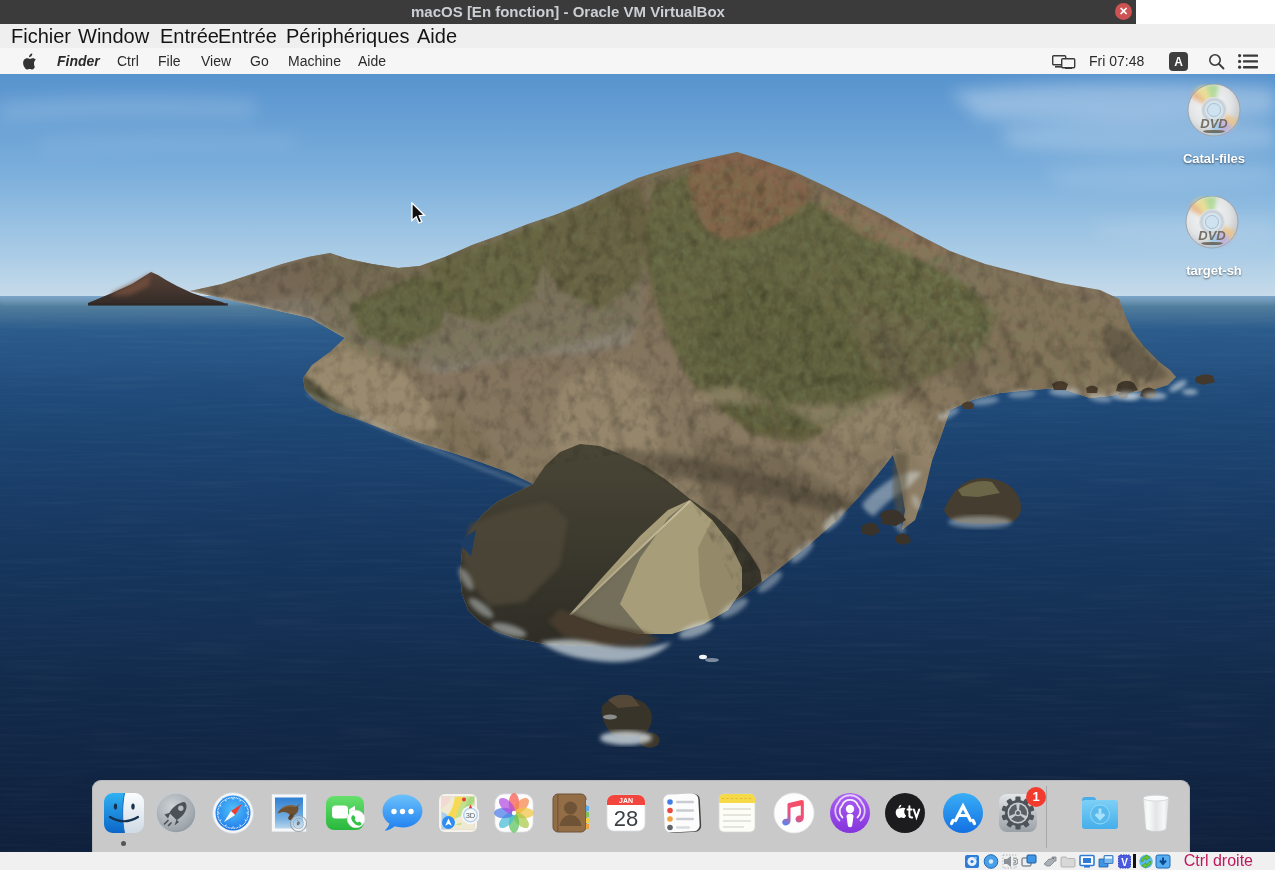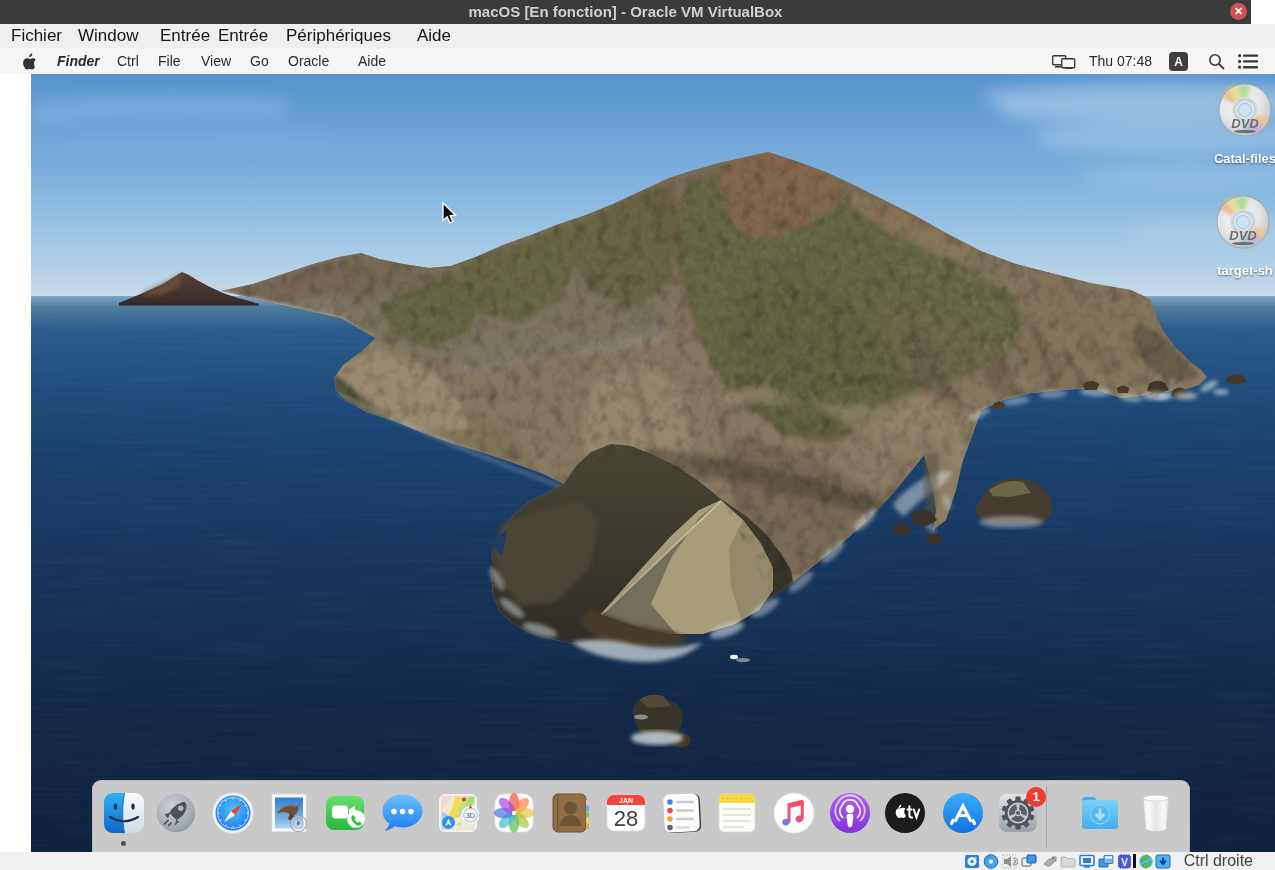--- a/index.html
+++ b/index.html
@@ -1,38 +1,38 @@
 <!DOCTYPE html>
 <html><head>
 <meta charset="utf-8">
 <style>
 * { margin:0; padding:0; box-sizing:border-box; -webkit-font-smoothing:antialiased; }
 html,body { width:1275px; height:870px; overflow:hidden; font-family:"Liberation Sans", sans-serif; }
-#stage { position:relative; width:1036px; height:870px; background:#222;margin-left:31px; }
-
-#titlebar { position:absolute; left:0; top:0; width:1251px; height:24px; background:#3b3b3b; color:#ccd0d4; font-weight:bold; font-size:15px; text-align:center; line-height:23px; }
+#stage { position:relative; width:1036px; height:870px; background:#222; }
+
+#titlebar { position:absolute; left:0; top:0; width:1136px; height:24px; background:#3b3b3b; color:#ccd0d4; font-weight:bold; font-size:15px; text-align:center; line-height:23px; }
 #closebtn { position:absolute; right:4px; top:3px; width:17px; height:17px; border-radius:50%; background:#cf5252; color:#fff; font-size:11px; line-height:17px; text-align:center; font-weight:bold; }
 
-#vbmenu { position:absolute; left:0; top:24px; width:1275px; height:24px; background:#efefef; color:#141414; font-size:17px; line-height:24px; }
+#vbmenu { position:absolute; left:0; top:24px; width:1275px; height:24px; background:#efefef; color:#141414; font-size:20px; line-height:24px; }
 #vbmenu span { position:absolute; top:0; }
 
 #macmenu { position:absolute; left:0; top:48px; width:1275px; height:26px; background:#f6f6f6; color:#2b2b2b; font-size:14px; line-height:26px; }
 #macmenu .mi { position:absolute; top:0; }
 #macmenu .b { font-weight:bold;font-style:italic; }
 
 #desk { position:absolute; left:0; top:74px; width:1275px; height:778px; }
 
 .dvdlabel { position:absolute; color:#fff; font-weight:bold; font-size:13px; text-align:center; text-shadow:0 1px 2px rgba(0,0,0,.55); width:120px; }
 
 #dock { position:absolute; left:92px; top:780px; width:1098px; height:72px; background:#c9c9c9; border-radius:9px 9px 0 0; border:1px solid #b9b9b9; border-bottom:none; }
 .dicon { position:absolute; top:792px; width:42px; height:42px; }
 #rundot { position:absolute; left:121px; top:841px; width:5px; height:5px; border-radius:50%; background:#555; }
 
 #statusbar { position:absolute; left:0; top:852px; width:1275px; height:18px; background:#f0f0f0; }
-#ctrltext { position:absolute; right:22px; top:852px; font-size:16px; color:#404040; line-height:18px; }
+#ctrltext { position:absolute; right:22px; top:852px; font-size:16px; color:#be185d; line-height:18px; }
 </style>
 </head>
 <body>
 <div id="stage">
   <div id="desk">
   <svg width="1275" height="778" viewBox="0 0 1275 778" style="display:block">
   <defs>
     <linearGradient id="sky" x1="0" y1="0" x2="0" y2="1">
       <stop offset="0" stop-color="#5793ce"></stop>
       <stop offset="0.45" stop-color="#7db0dc"></stop>
@@ -365,23 +365,23 @@
         <rect x="5" y="6.2" width="15" height="2.4" rx="0.6"></rect>
         <circle cx="1.6" cy="13.2" r="1.6"></circle>
         <rect x="5" y="12" width="15" height="2.4" rx="0.6"></rect>
       </g>
     </svg>
     <span class="mi b" style="left:57px">Finder</span>
     <span class="mi" style="left:117px">Ctrl</span>
     <span class="mi" style="left:158px">File</span>
     <span class="mi" style="left:201px">View</span>
     <span class="mi" style="left:250px">Go</span>
-    <span class="mi" style="left:288px">Oracle</span>
+    <span class="mi" style="left:288px">Machine</span>
     <span class="mi" style="left:358px">Aide</span>
-    <span class="mi" style="left:1089px">Thu 07:48</span>
+    <span class="mi" style="left:1089px">Fri 07:48</span>
   </div>
   <div id="dock"></div>
   <svg width="0" height="0" style="position:absolute">
     <defs>
 <linearGradient id="finL" x1="0" y1="0" x2="0" y2="1">
         <stop offset="0" stop-color="#2fb1f2"></stop>
         <stop offset="1" stop-color="#0c66c8"></stop>
       </linearGradient>
 <linearGradient id="finR" x1="0" y1="0" x2="0" y2="1">
         <stop offset="0" stop-color="#fbfdfe"></stop>

